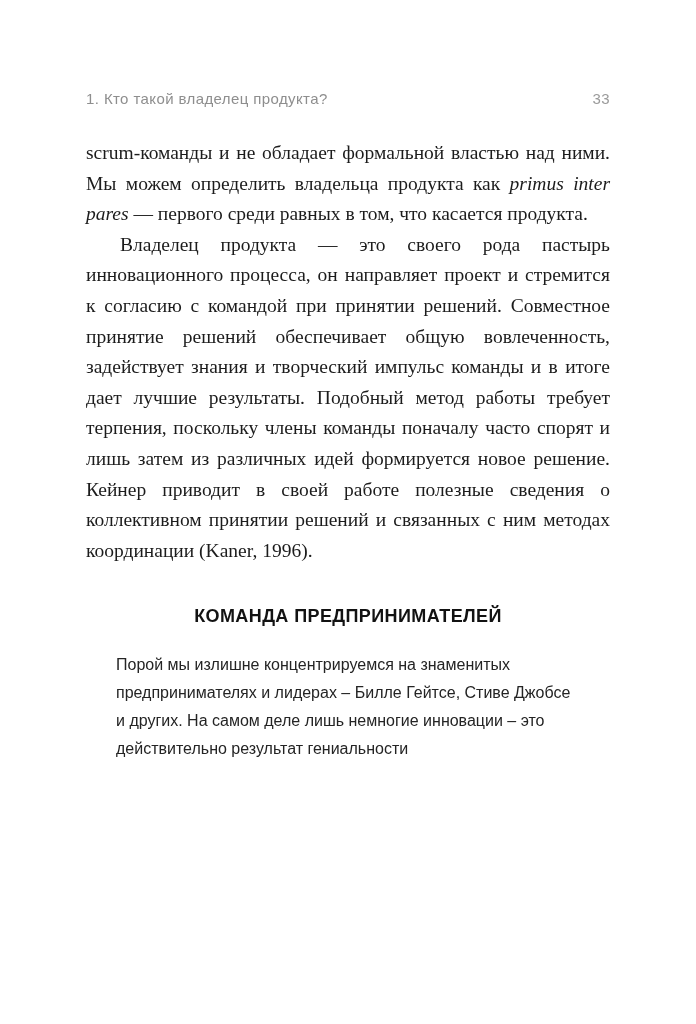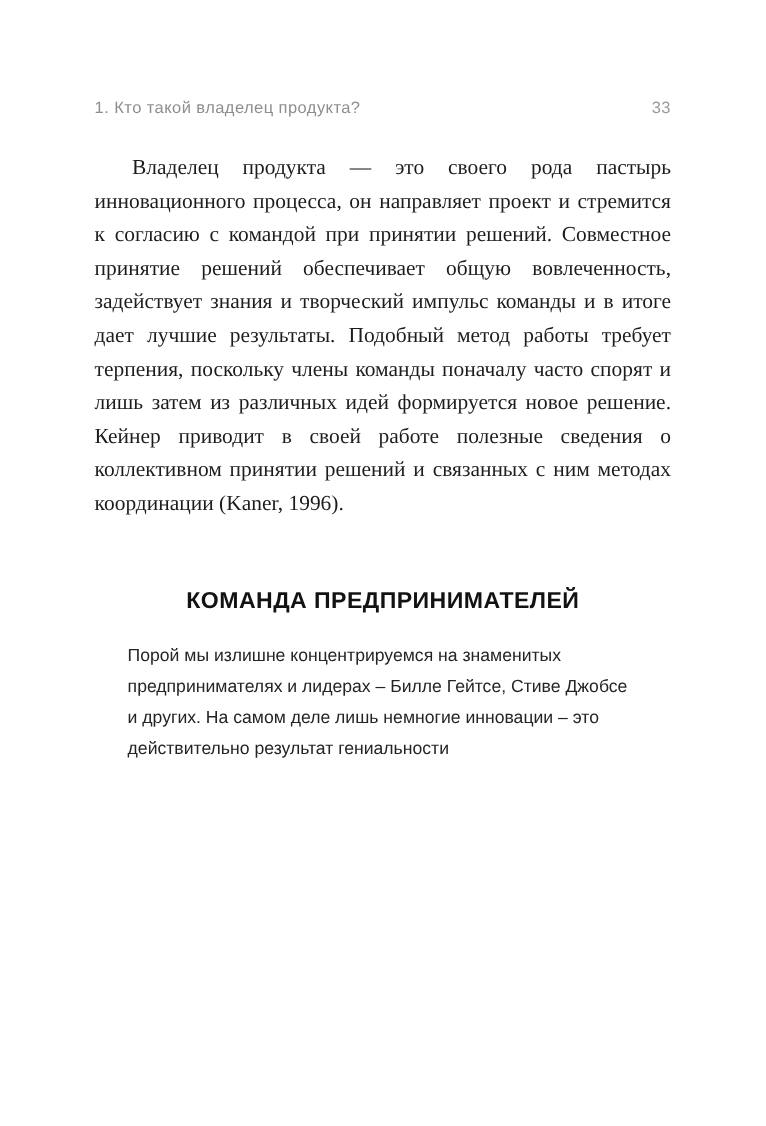--- a/index.html
+++ b/index.html
@@ -42,25 +42,25 @@
     text-align: justify;
     hyphens: auto;
     -webkit-hyphens: auto;
     color: #1c1c1c;
   }
   .para.indent { text-indent: 34px; }
   .para em { font-style: italic; }
   .section-heading {
     font-family: "Liberation Sans", sans-serif;
     font-weight: bold;
-    font-size: 21px;
+    font-size: 18px;
     letter-spacing: 0.4px;
     text-align: center;
     color: #121212;
-    margin-top: 60px;
+    margin-top: 40px;
   }
   .quote-block {
     font-family: "Liberation Sans", sans-serif;
     font-size: 16px;
     line-height: 28px;
     color: #242424;
     margin-top: 24px;
     padding-left: 30px;
     width: 494px;
   }
@@ -70,20 +70,21 @@
 
 <div class="page">
 
   <header class="page-header">
     <span class="chapter">1. Кто такой владелец продукта?</span>
     <span class="pagenum">33</span>
   </header>
 
   <main class="page-body">
 
+    <p class="para"><span>scrum-команды и не обладает формальной властью над ними. Мы можем определить владельца продукта как </span><em>primus inter pares</em><span> — первого среди равных в том, что касается продукта.</span></p>
 
 
     <p class="para indent">Владелец продукта — это своего рода пастырь инновационного процесса, он направляет проект и стремится к согласию с командой при принятии решений. Совместное принятие решений обеспечивает общую вовлеченность, задействует знания и творческий импульс команды и в итоге дает лучшие результаты. Подобный метод работы требует терпения, поскольку члены команды поначалу часто спорят и лишь затем из различных идей формируется новое решение. Кейнер приводит в своей работе полезные сведения о коллективном принятии решений и связанных с ним методах координации (Kaner, 1996).</p>
 
     <h2 class="section-heading">КОМАНДА ПРЕДПРИНИМАТЕЛЕЙ</h2>
 
     <div class="quote-block">Порой мы излишне концентрируемся на знаменитых предпринимателях и лидерах – Билле Гейтсе, Стиве Джобсе и других. На самом деле лишь немногие инновации – это действительно результат гениальности</div>
 
   </main>
 

